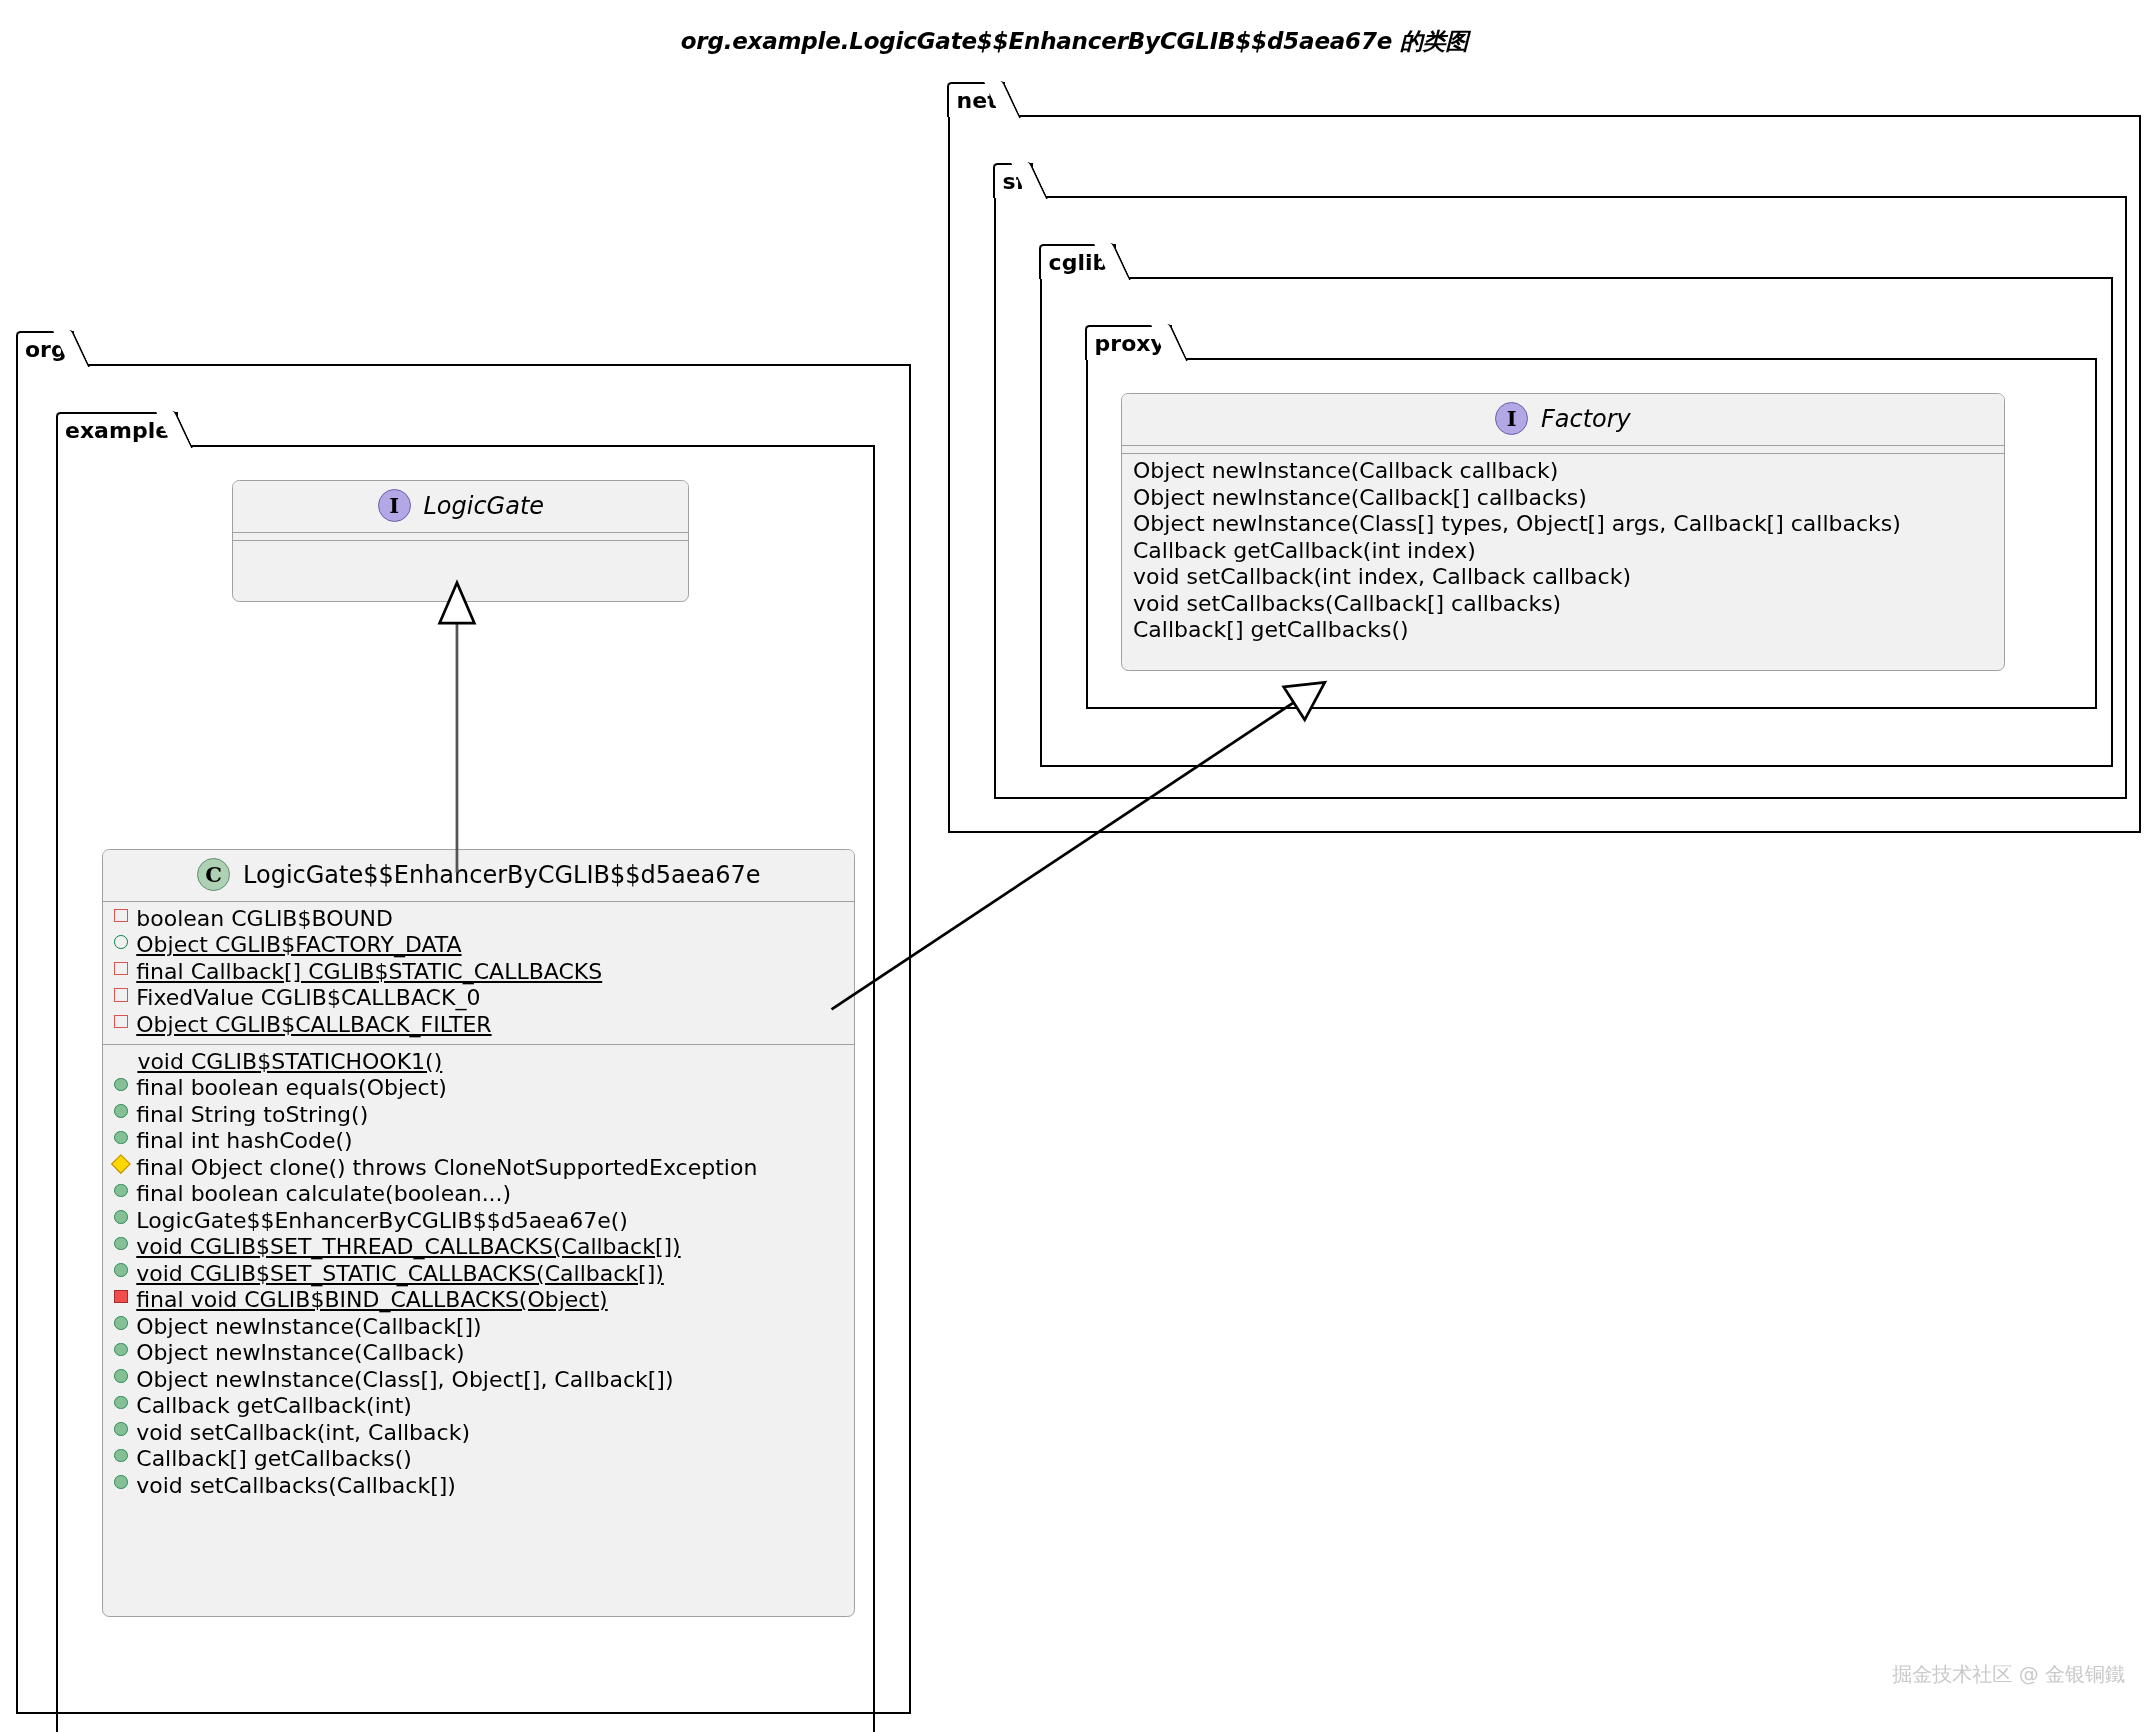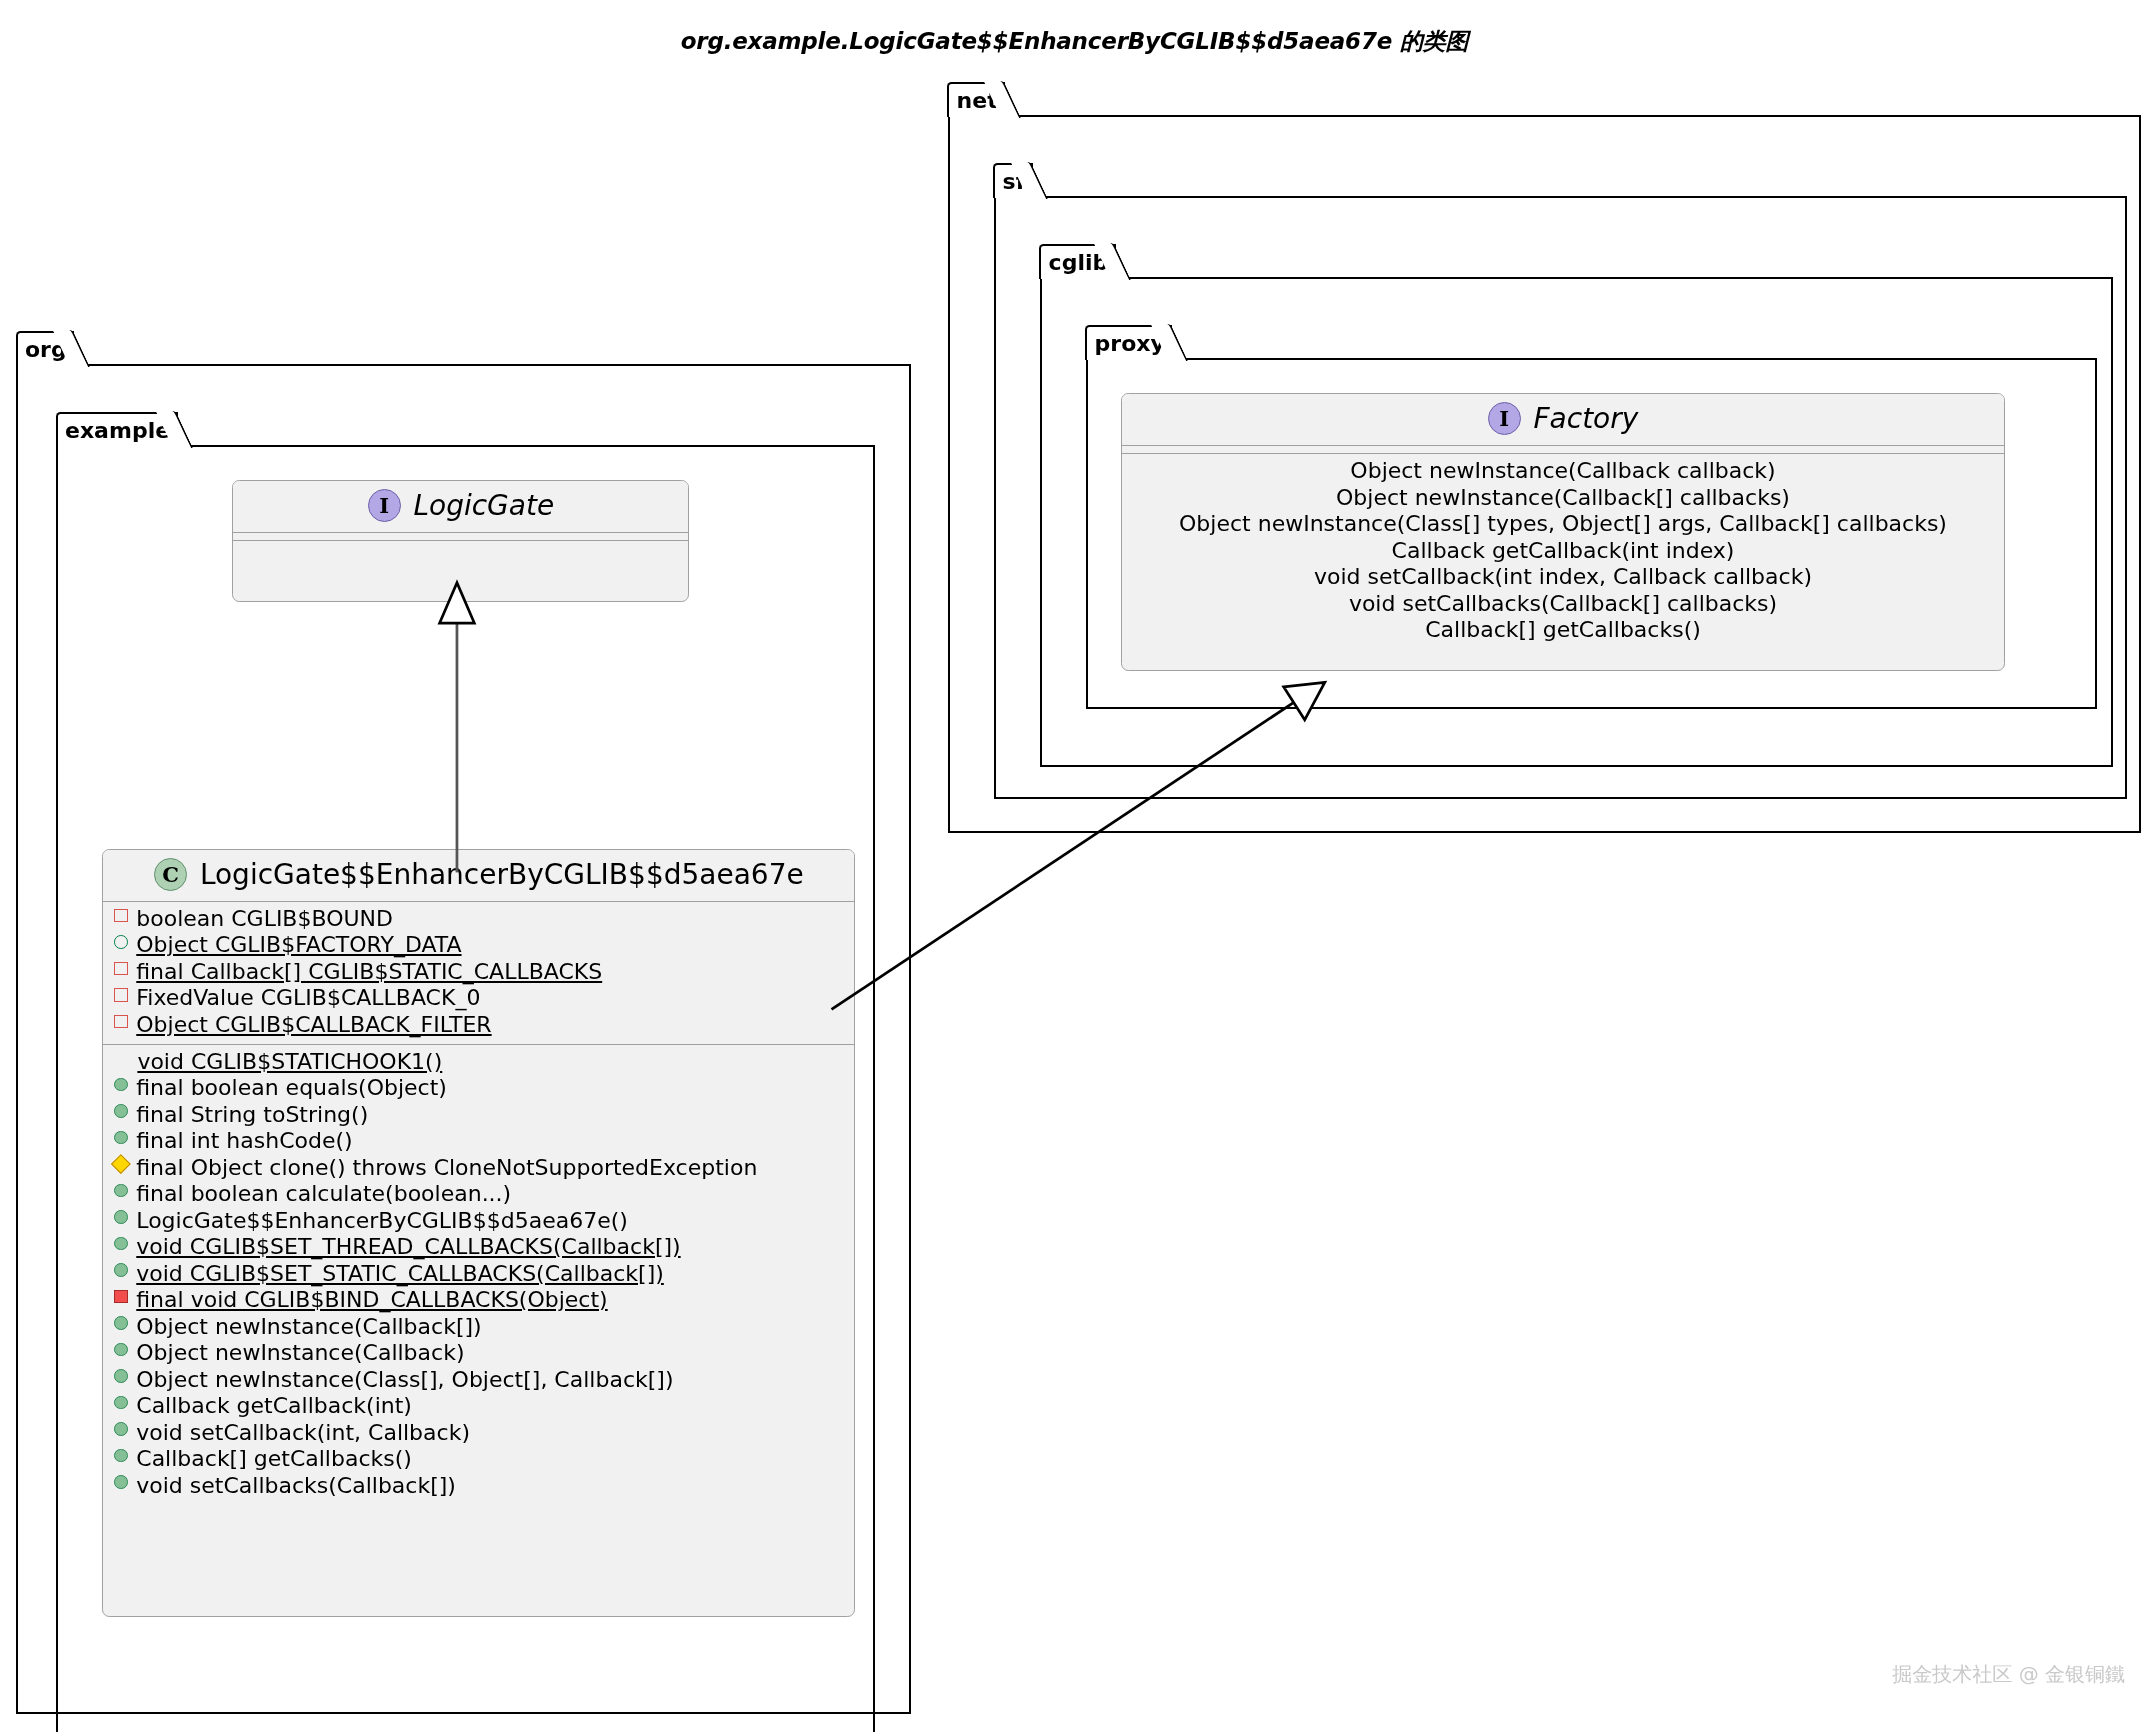--- a/index.html
+++ b/index.html
@@ -85,21 +85,21 @@
   .uml-header {
     display: flex;
     align-items: center;
     justify-content: center;
     gap: 12.8px;
     padding: 8.2px 9.1px 10px 9.1px;
     background: #f1f1f1;
   }
   .uml-header .title-txt {
     font-family: "DejaVu Sans", sans-serif;
-    font-size: 28px;
+    font-size: 24px;
     color: #000000;
     white-space: nowrap;
   }
   .uml-header.iface .title-txt { font-style: italic; }
 
   .stereo {
     width: 31px;
     height: 31px;
     border-radius: 50%;
     display: flex;
@@ -198,21 +198,21 @@
   <div class="pkg" style="left:44px; top:79px; width:1133px; height:603px;">
     <div class="pkg-tab">
       <span>sf</span>
     </div>
 
     <div class="pkg" style="left:44px; top:79px; width:1073px; height:490px;">
       <div class="pkg-tab">
         <span>cglib</span>
       </div>
 
-      <div class="pkg" style="left:44px; top:79px; width:1011px; height:351px;text-align:center;">
+      <div class="pkg" style="left:44px; top:79px; width:1011px; height:351px;">
         <div class="pkg-tab">
           <span>proxy</span>
         </div>
 
         <div class="uml-box" style="left:33px; top:33px; width:884px; height:278px;">
           <div class="uml-header iface">
             <span class="stereo iface">I</span>
             <span class="title-txt">Factory</span>
           </div>
           <div class="sep"></div>

